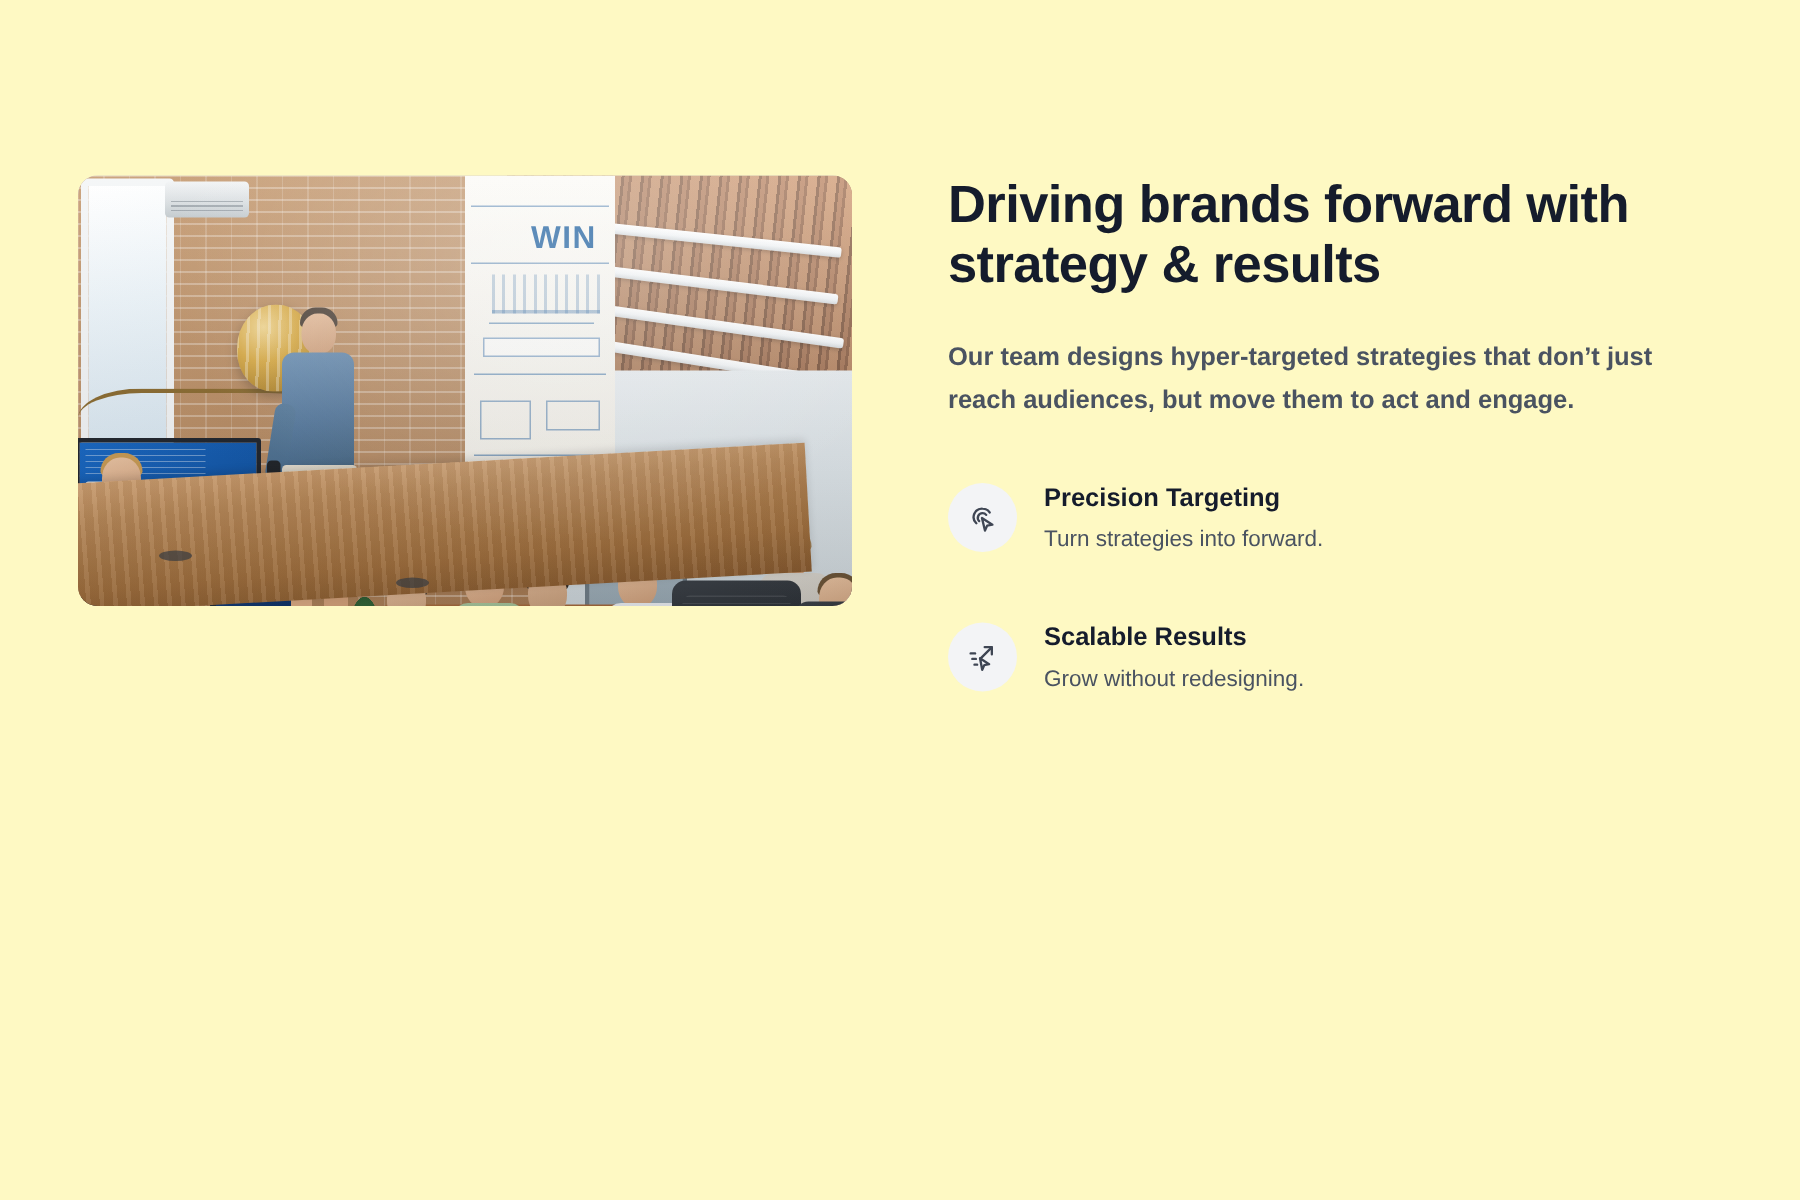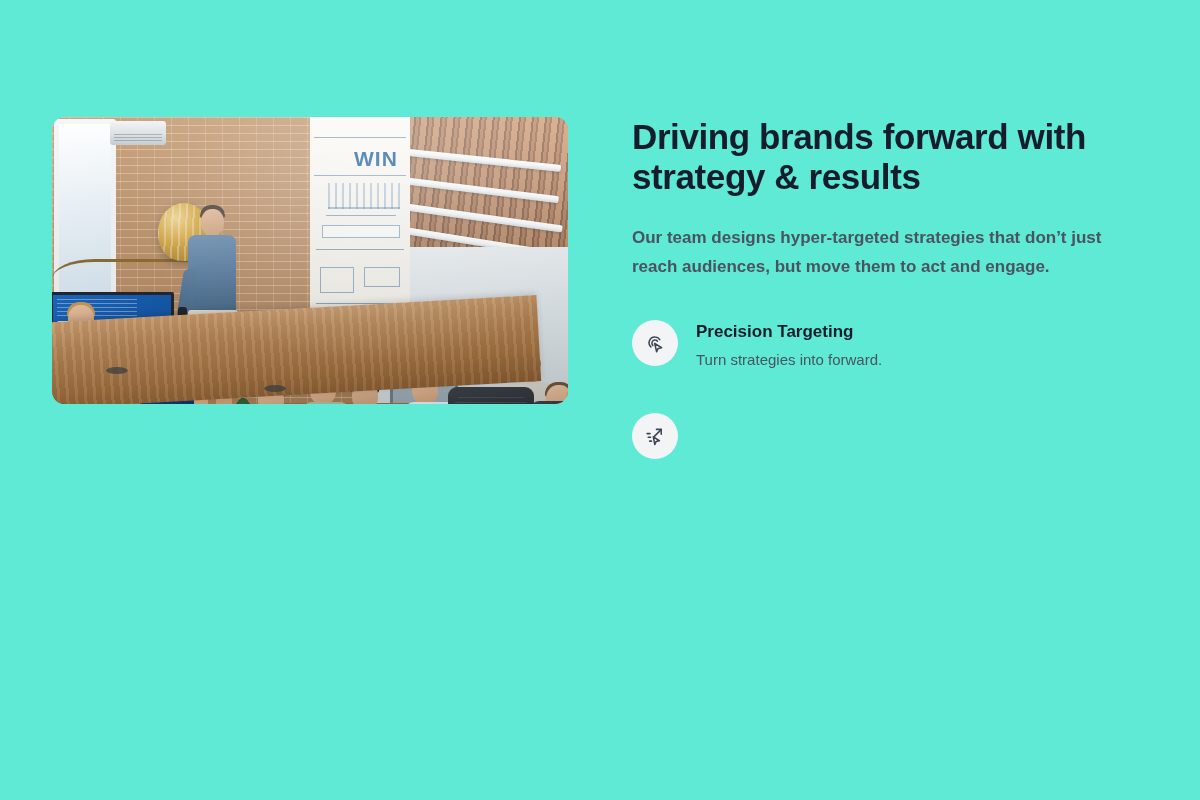--- a/index.html
+++ b/index.html
@@ -9,21 +9,21 @@
     height: 800px;
     background: #ffffff;
     font-family: "Liberation Sans", sans-serif;
     -webkit-font-smoothing: antialiased;
   }
 
   .page {
     position: relative;
     width: 1200px;
     height: 800px;
-    background: #5eead4;
+    background: #fef9c3;
     overflow: hidden;
   }
 
   
   .section {
     position: absolute;
     left: 52px;
     top: 117px;
     width: 1096px;
     display: flex;
@@ -458,21 +458,21 @@
   }
 
   .features {
     display: flex;
     flex-direction: column;
     gap: 42px;
   }
 
   .feature {
     display: flex;
-    align-items: flex-start;
+    align-items: center;
     gap: 18px;
   }
 
   .feature-icon {
     flex: 0 0 46px;
     width: 46px;
     height: 46px;
     border-radius: 50%;
     background: #f3f4f6;
     display: flex;
@@ -653,18 +653,22 @@
           <span class="feature-icon">
             <svg width="22" height="22" viewBox="0 0 24 24" fill="none" stroke="#3f4654" stroke-width="1.7" stroke-linecap="round" stroke-linejoin="round">
               <path d="M10.5 13.2l8.2-8.2"></path>
               <path d="M13.6 4.8h5.2v5.2"></path>
               <path d="M10.2 12.9l1.6 8.4 1.5-3.4 3.5-.7z"></path>
               <path d="M3.4 9.4h3.2"></path>
               <path d="M4.6 13.4h2.6"></path>
               <path d="M6.2 17.6h1.9"></path>
             </svg>
           </span>
+          <div class="feature-text">
+            <h3 class="feature-title">Scalable Results</h3>
+            <p class="feature-desc">Grow without redesigning.</p>
+          </div>
         </div>
 
       </div>
     </div>
   </div>
 </div>
 
 </body></html>

